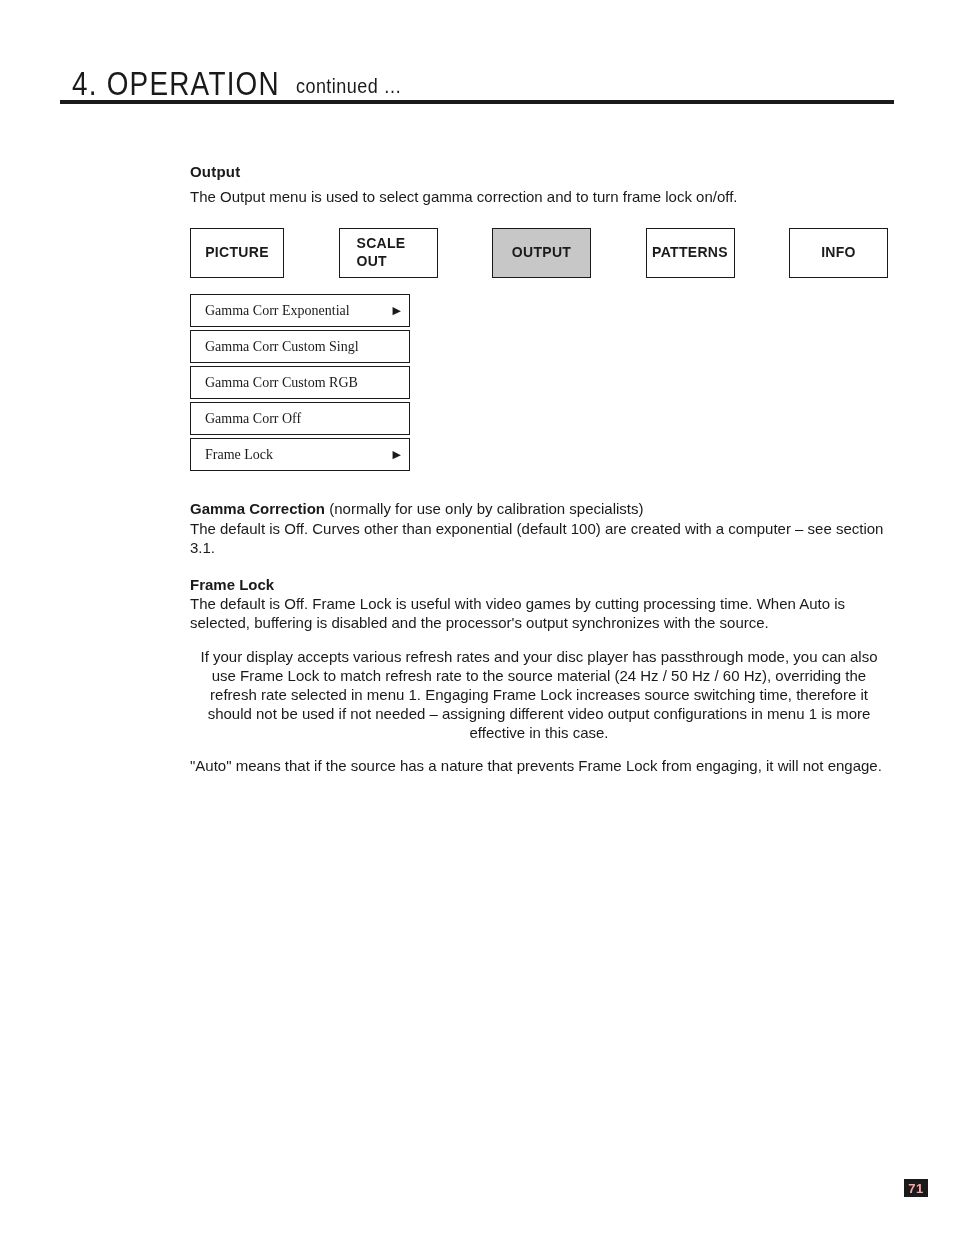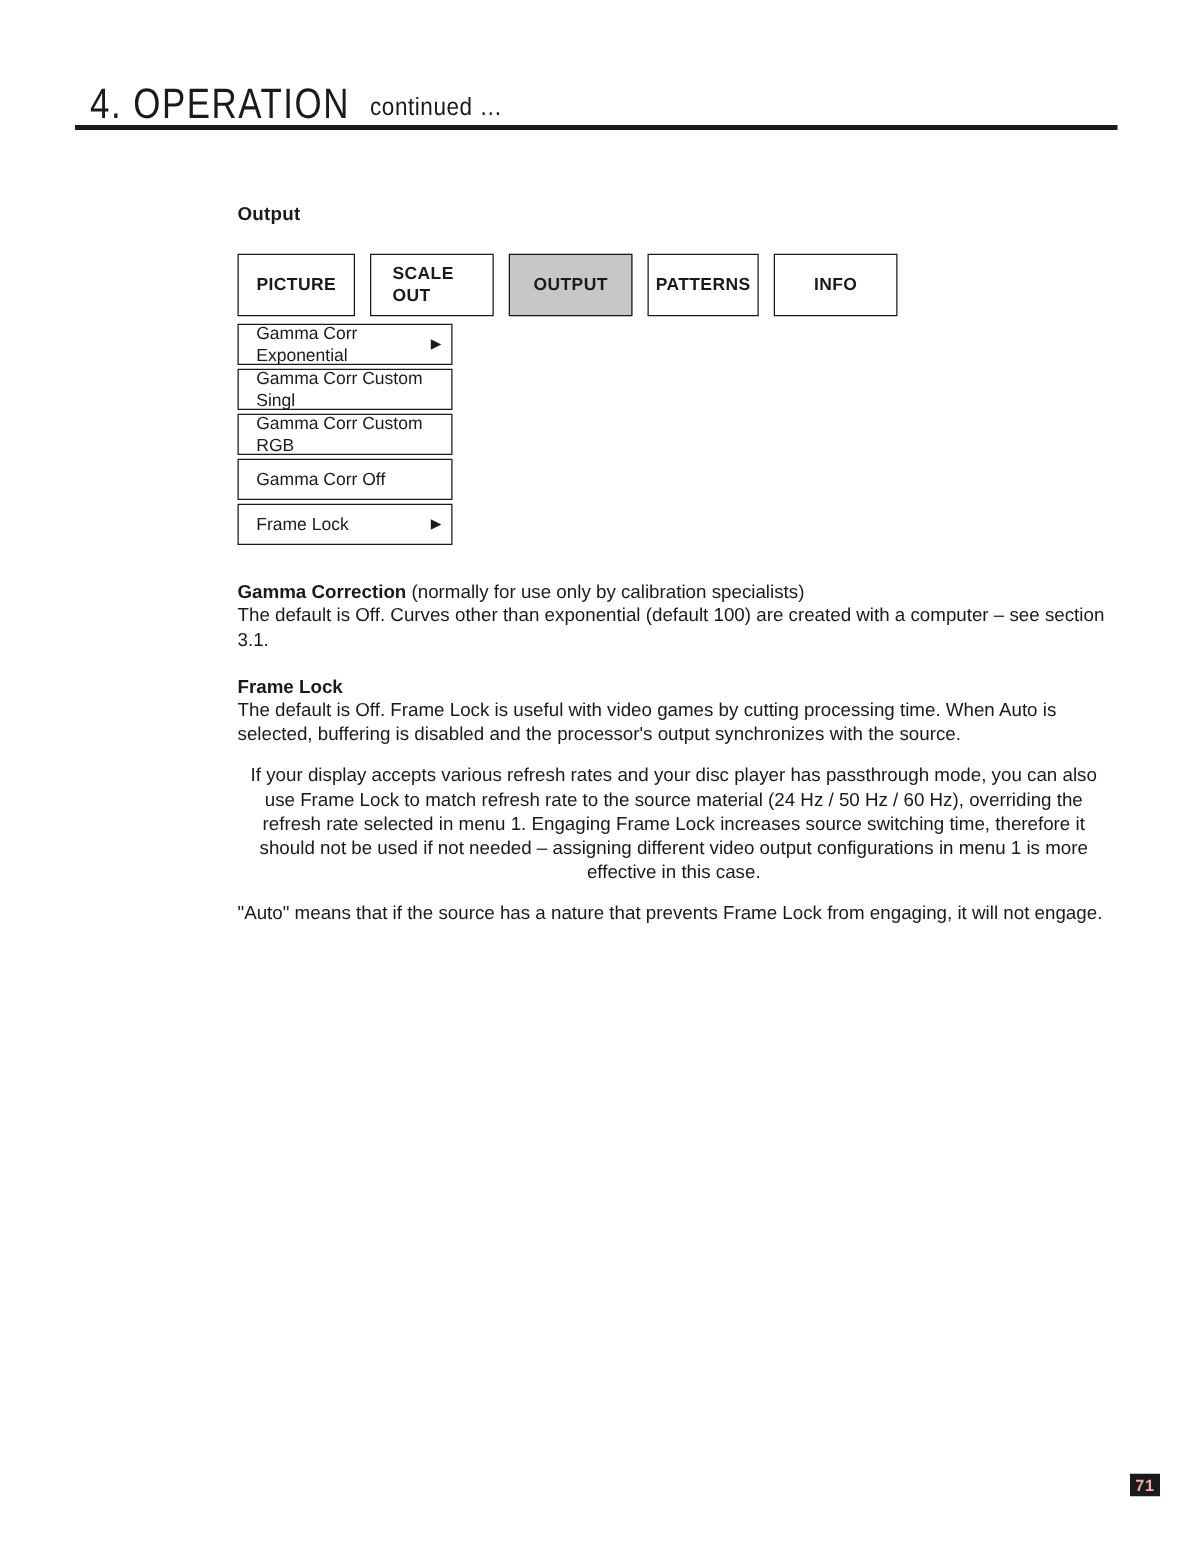--- a/index.html
+++ b/index.html
@@ -63,20 +63,21 @@
     letter-spacing: 0.2px;
   }
   .intro {
     margin-top: 6px;
   }
   
   .tab-row {
     display: flex;
     gap: 12px;
     margin-top: 22px;
+    justify-content: space-between;
   }
   .tab {
     box-sizing: border-box;
     border: 1px solid #1a1a1a;
     height: 50px;
     display: flex;
     align-items: center;
     justify-content: center;
     font-weight: 700;
     font-size: 14px;
@@ -85,22 +86,23 @@
   }
   .tab.active { background: #c7c7c7; }
   .w-picture { width: 94px; }
   .w-cropinput{ width: 99px; }
   .w-scaleout { width: 99px; padding-left: 17px; }
   .w-output   { width: 99px; }
   .w-patterns { width: 89px; }
   .w-info     { width: 99px; }
   
   .menu {
-    margin-top: 6px;
-    width: 172px;
+    margin-top: 16px;
+    width: 220px;
+    font-family: Liberation Serif, serif;
   }
   .menu .item {
     box-sizing: border-box;
     border: 1px solid #1a1a1a;
     height: 33px;
     margin-bottom: 3px;
     display: flex;
     align-items: center;
     padding: 0 8px 0 14px;
     font-size: 14px;
@@ -139,20 +141,21 @@
 <div class="page">
 
   <div class="chapter-header">
     <span class="chapter-num">4. OPERATION</span>
     <span class="chapter-cont">continued …</span>
   </div>
 
   <div class="content">
 
     <div class="section-title">Output</div>
+    <div class="intro">The Output menu is used to select gamma correction and to turn frame lock on/off.</div>
 
     <div class="tab-row">
       <div class="tab w-picture">PICTURE</div>
       <div class="tab w-scaleout">SCALE OUT</div>
       <div class="tab w-output active">OUTPUT</div>
       <div class="tab w-patterns">PATTERNS</div>
       <div class="tab w-info">INFO</div>
     </div>
 
     <div class="menu">

